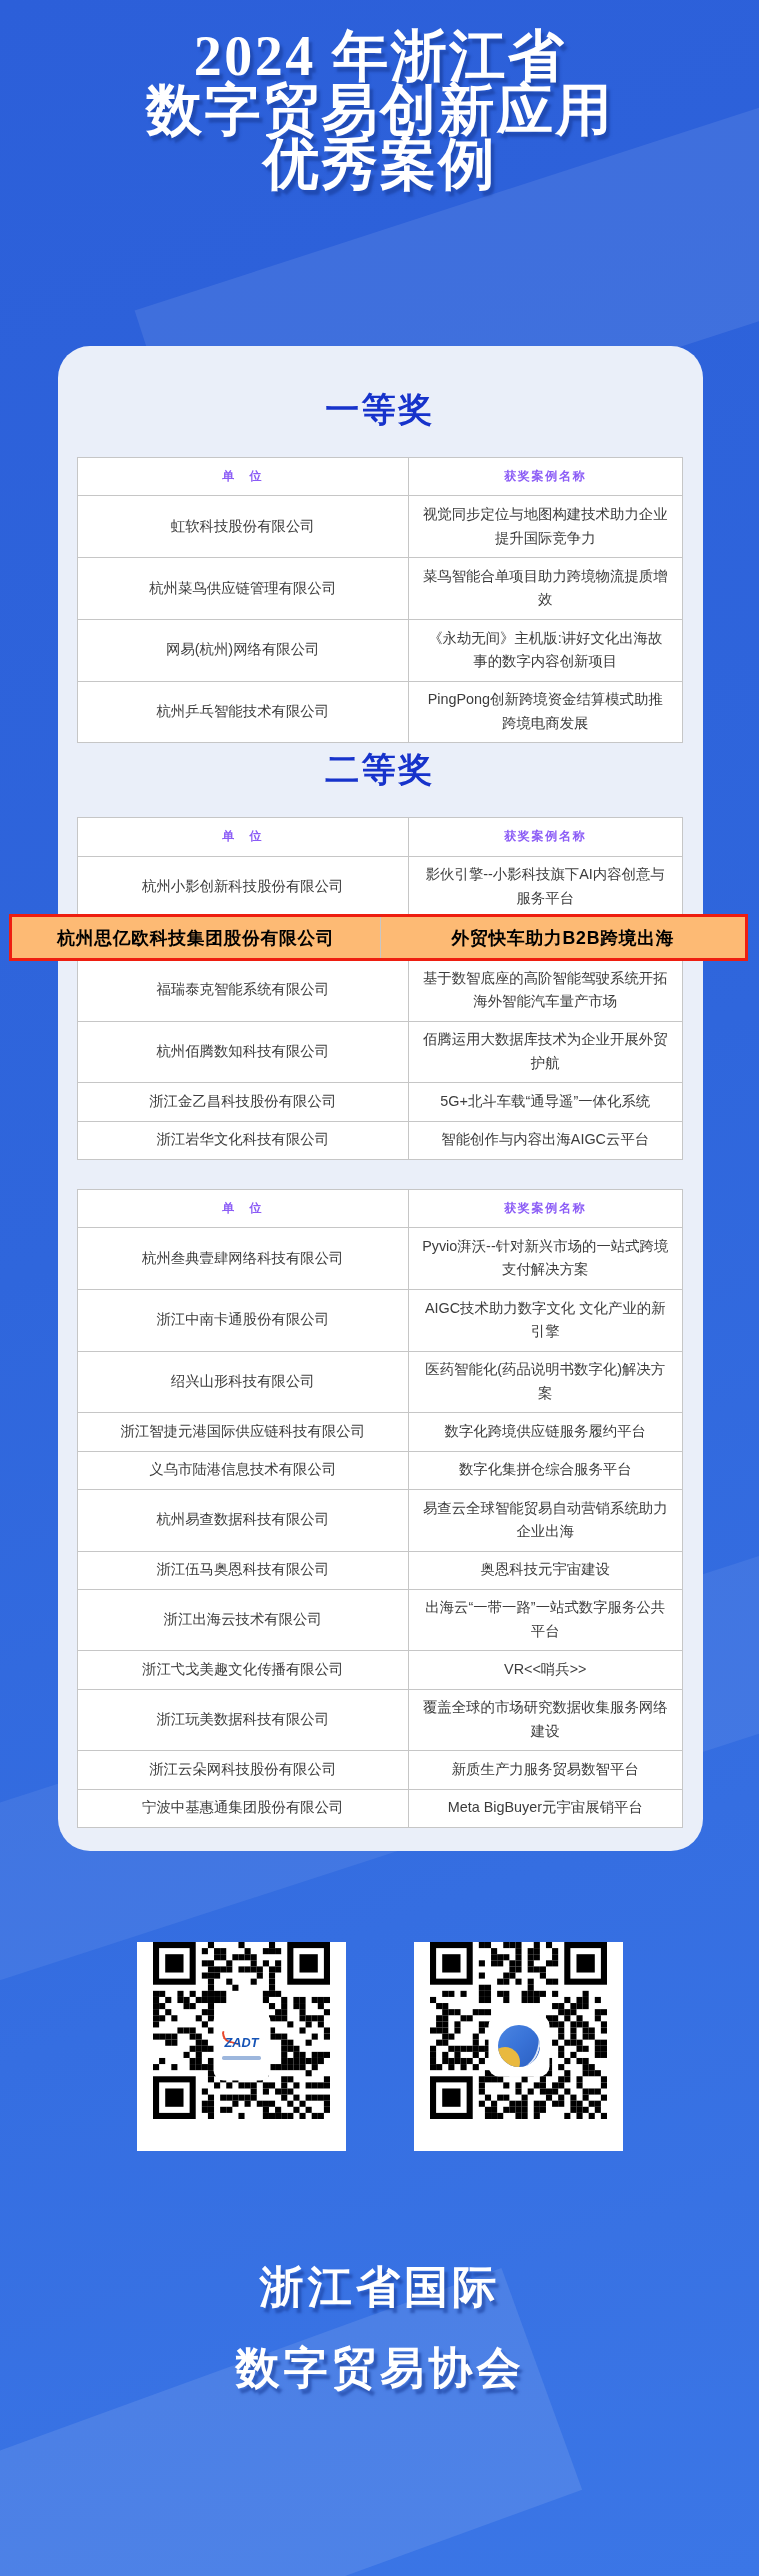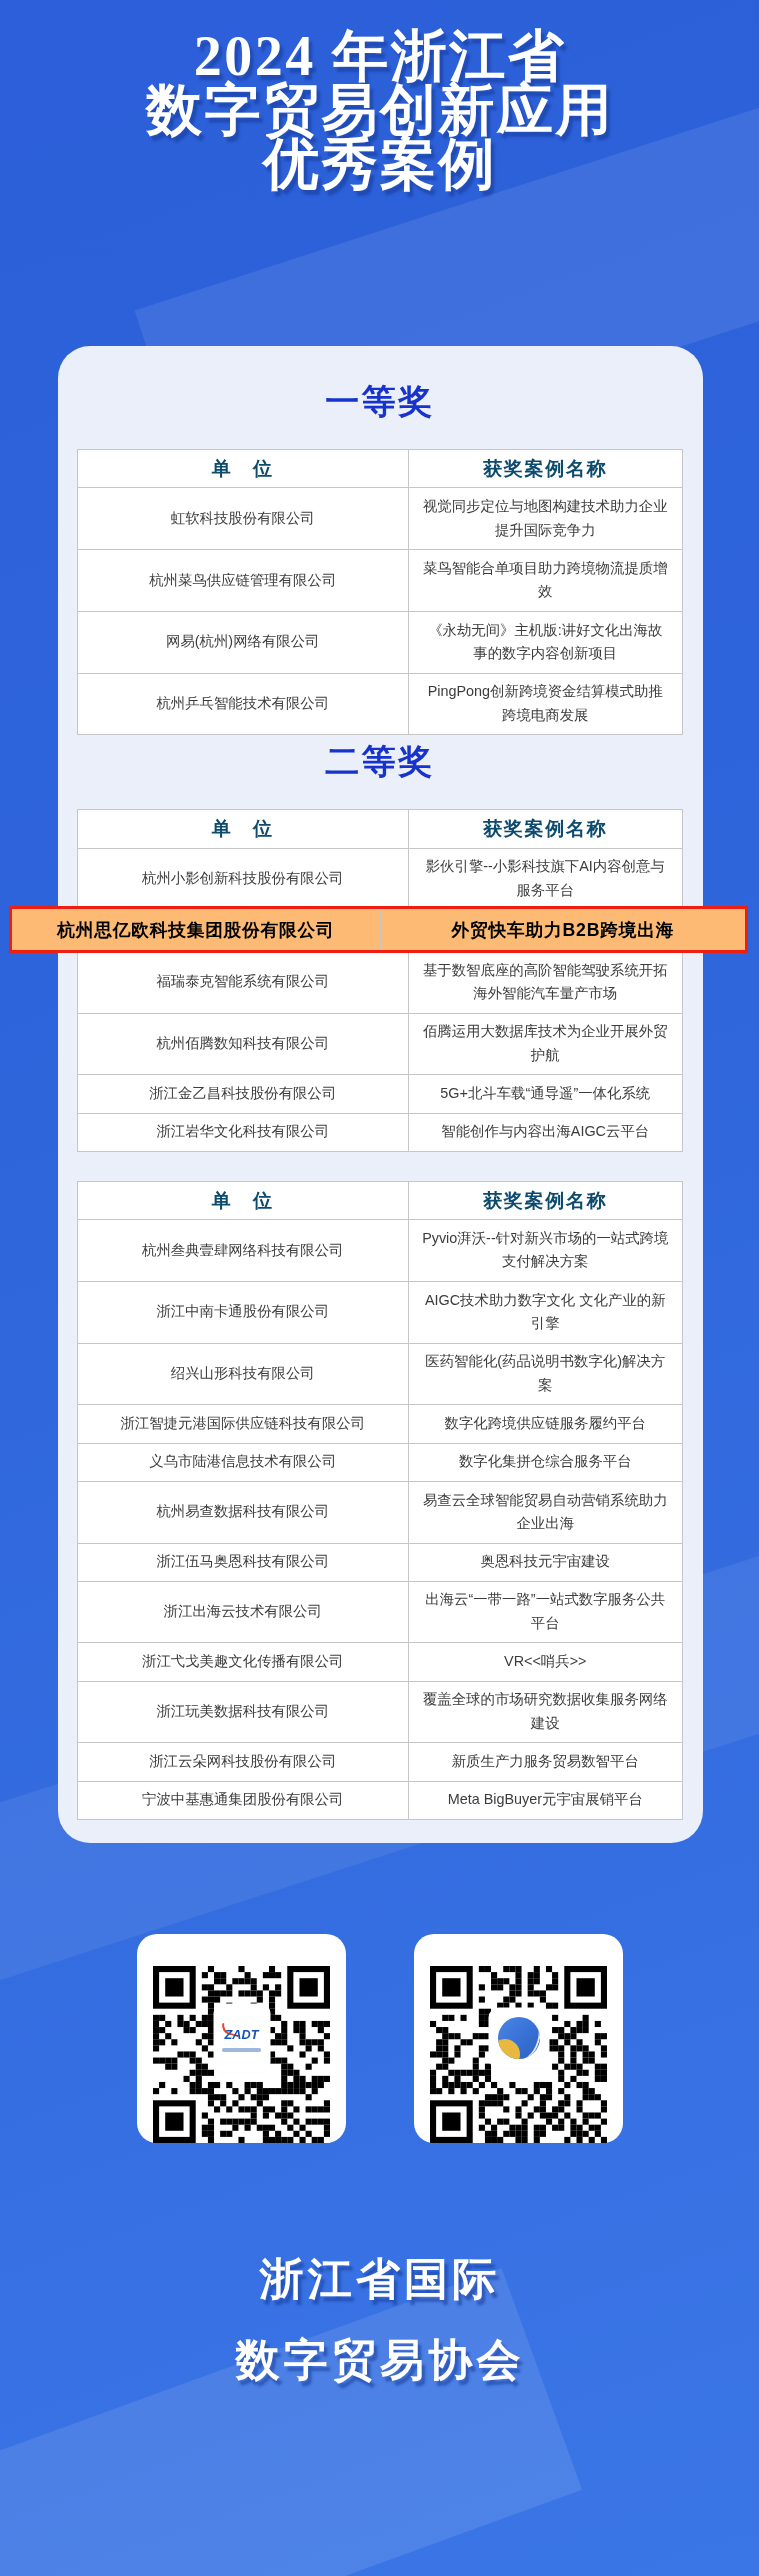--- a/index.html
+++ b/index.html
@@ -13,40 +13,40 @@
 
   .title{position:relative;padding-top:29px;text-align:center;color:#fff;
          font-family:"Liberation Serif","DejaVu Serif",serif;font-weight:700;
          font-size:56px;line-height:54px;letter-spacing:2.5px;
          text-shadow:3.4px 5px 2.5px rgba(21,56,148,.55);}
 
   .card{position:relative;width:645px;margin:155px auto 0;background:#eaeff9;
         border-radius:32px;padding:29px 19.4px 23px;box-sizing:border-box;}
   .sec-heading{margin:0;text-align:center;color:#1733cb;font-size:34px;font-weight:700;
                letter-spacing:2.5px;height:37px;line-height:37px;}
-  .section{margin-top:8px;}
+  .section{margin-top:16px;}
   .section + .section{margin-top:8px;}
   .tbl-wrap{position:relative;margin-top:29px;}
   table.awards{width:606px;margin:0 auto;border-collapse:collapse;background:#fff;table-layout:fixed;}
   th,td{border:0.8px solid #c6c6c6;text-align:center;vertical-align:middle;
         font-size:14.4px;color:#3c3c3c;padding:6.8px 13.5px;line-height:23.6px;word-break:break-all;}
-  th{font-size:19px;color:#0c4a6e;font-weight:600;height:23px;letter-spacing:1.7px;}
+  th{font-size:12px;color:#8b5cf6;font-weight:600;height:23px;letter-spacing:1.7px;}
   th:first-child,td:first-child{width:50%;}
   tr.hl-spacer td{height:27px;padding:6.8px 0;}
 
   .hl-overlay{position:absolute;left:-68px;top:97px;width:739px;height:47px;box-sizing:border-box;
               background:#fdba74;border:3.4px solid #ee1e10;display:flex;align-items:stretch;z-index:6;}
   .hl-unit{flex:0 0 368px;display:flex;align-items:center;justify-content:center;
            font-size:17.7px;font-weight:700;color:#000;letter-spacing:0.8px;}
   .hl-case{flex:1;display:flex;align-items:center;justify-content:center;
            font-size:17.7px;font-weight:700;color:#000;border-left:0.8px solid #c6c6c6;letter-spacing:0.8px;}
 
   .qr-row{position:relative;margin-top:91px;display:flex;justify-content:center;gap:68px;}
   .qr-tile{width:209px;height:209px;background:#fff;position:relative;
-           display:flex;align-items:flex-end;justify-content:center;border-radius:20px;}
+           display:flex;align-items:flex-start;justify-content:center;}
   svg.qr{width:177px;height:177px;display:block;}
   .qr-logo{position:absolute;left:50%;top:50%;transform:translate(-50%,-50%);
            background:#fff;border-radius:7.6px;box-shadow:0 0 0 2.5px #fff,0 0.8px 2.5px rgba(0,0,0,.25);
            display:flex;flex-direction:column;align-items:center;justify-content:center;}
   .logo-zadt{width:52px;height:64px;}
   .zadt-text{color:#1553b5;font-style:italic;font-weight:700;font-size:12.7px;line-height:13.5px;
              font-family:"Liberation Sans",sans-serif;position:relative;}
   .zadt-swoosh{display:block;width:17px;height:7.6px;border:2.5px solid #e8472b;border-top:none;border-right:none;
                border-radius:0 0 0 10px;transform:rotate(14deg);margin-bottom:-5.9px;margin-left:-22px;}
   .zadt-sub{width:39px;height:3.4px;background:#9db7dd;border-radius:1.7px;margin-top:5.9px;}

